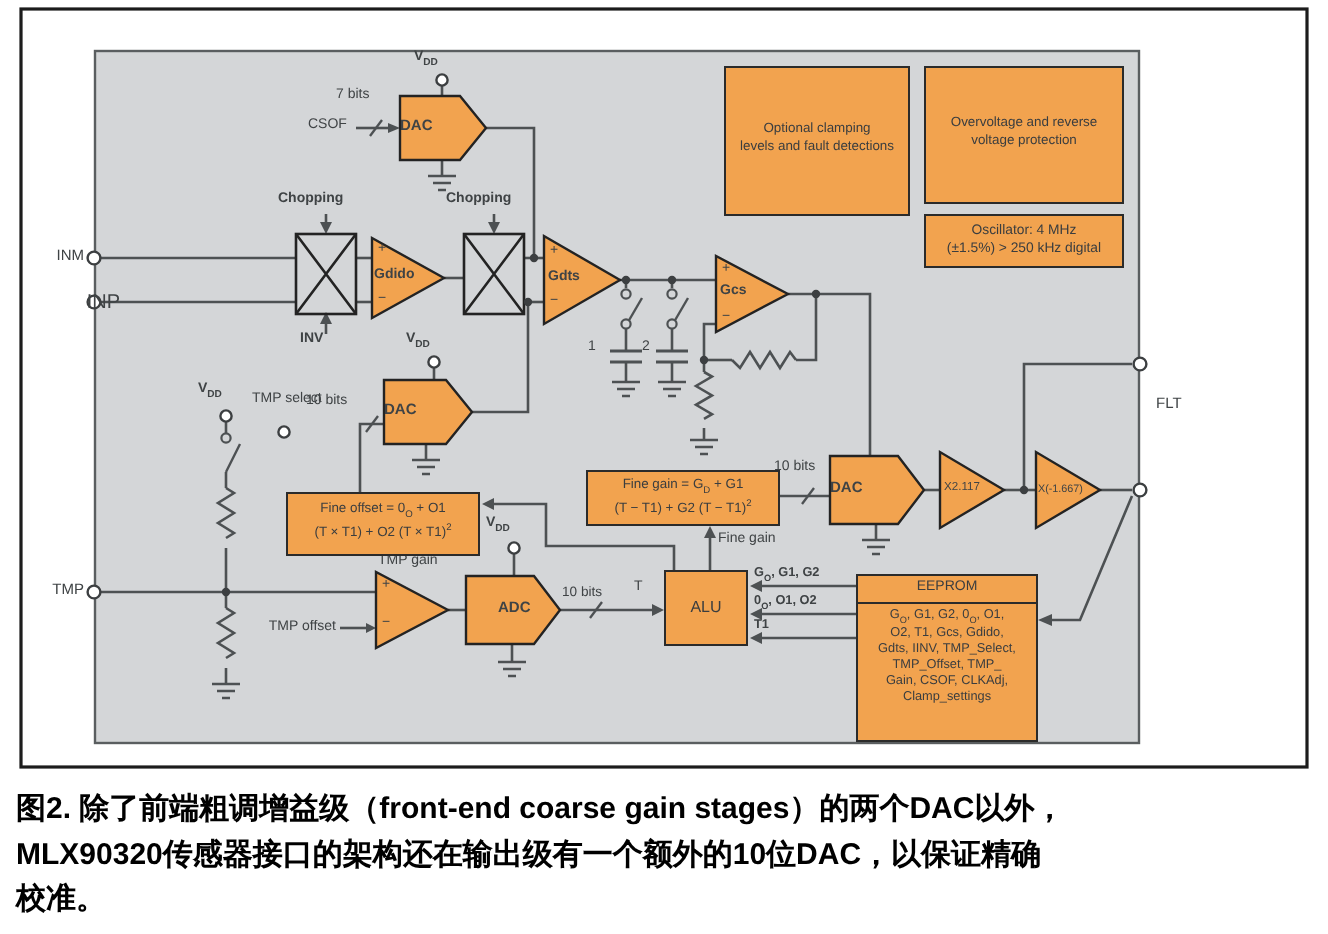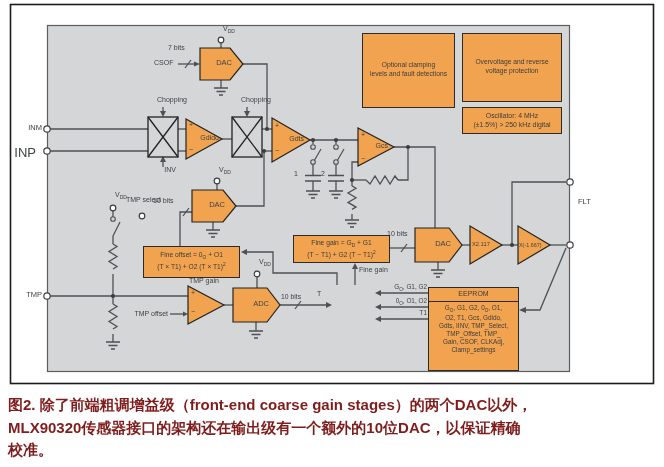--- a/index.html
+++ b/index.html
@@ -1,26 +1,26 @@
 <!DOCTYPE html>
 <html><head>
 <meta charset="utf-8">
 <style>
   html,body{margin:0;padding:0;background:#ffffff;}
   body{width:664px;height:467px;font-family:"Liberation Sans",sans-serif;position:relative;}
   .figure{position:relative;width:664px;height:392px;background:#fff;}
   svg.diagram{position:absolute;left:0;top:0;}
   .lbl{position:absolute;font-size:7px;color:#3f4345;white-space:nowrap;line-height:1.15;}
-  .center{text-align:right;}
+  .center{text-align:left;font-weight:bold;}
   .right{text-align:right;}
   .obox{position:absolute;background:#F2A34F;border:1px solid #2b2b2b;box-sizing:border-box;color:#3a3d3f;}
   .obox .fline{font-size:6.7px;text-align:center;line-height:1.35;white-space:nowrap;}
   sub,sup{font-size:0.72em;}
   .caption{position:absolute;left:8px;top:394px;width:650px;font-size:15px;font-weight:bold;
-           color:#7f1d1d;line-height:1.5;font-family:"Liberation Sans",sans-serif;}
+           color:#000000;line-height:1.5;font-family:"Liberation Sans",sans-serif;}
   .eep-title{font-size:7px;text-align:center;padding-top:2px;height:11px;border-bottom:1px solid #2b2b2b;}
   .eep-lines{font-size:6.4px;text-align:center;line-height:1.25;padding-top:2px;}
 </style>
 </head>
 <body>
 
 <div class="figure">
 
 <svg class="diagram" width="664" height="392" viewBox="0 0 664 392">
 
@@ -187,21 +187,21 @@
     <circle cx="313" cy="140" r="2.1"></circle>
         <circle cx="336" cy="140" r="2.1"></circle>
     <circle cx="408" cy="147" r="2.1"></circle>
         <circle cx="512" cy="245" r="2.1"></circle>
     <circle cx="113" cy="296" r="2.1"></circle>
         <circle cx="352" cy="180" r="2.1"></circle>
   </g>
 </svg>
 
 <div class="lbl right" style="left:14px;top:124px;width:28px;font-size:7.5px;">INM</div>
-<div class="lbl right" style="left:8px;top:146px;width:28px;font-size:13px;">INP</div>
+<div class="lbl right" style="left:32px;top:146px;width:28px;font-size:10px;">INP</div>
 <div class="lbl right" style="left:14px;top:291px;width:28px;font-size:7.5px;">TMP</div>
 <div class="lbl" style="left:578px;top:177px;font-size:7.5px;margin-top:21px;">FLT</div>
 
 <div class="lbl center" style="left:207px;top:25px;width:28px;">V<sub>DD</sub></div>
 <div class="lbl center" style="left:203px;top:166px;width:28px;">V<sub>DD</sub></div>
 <div class="lbl center" style="left:243px;top:258px;width:28px;">V<sub>DD</sub></div>
 <div class="lbl center" style="left:99px;top:191px;width:28px;">V<sub>DD</sub></div>
 
 <div class="lbl" style="left:168px;top:44px;">7 bits</div>
 <div class="lbl" style="left:154px;top:59px;">CSOF</div>
@@ -224,21 +224,21 @@
 <div class="lbl" style="left:275px;top:122px;">+</div>
 <div class="lbl" style="left:275px;top:147px;">−</div>
 <div class="lbl" style="left:361px;top:131px;">+</div>
 <div class="lbl" style="left:361px;top:155px;">−</div>
 <div class="lbl" style="left:191px;top:289px;">+</div>
 <div class="lbl" style="left:191px;top:308px;">−</div>
 
 <div class="lbl center" style="left:200px;top:59px;width:32px;font-size:7.5px;">DAC</div>
 <div class="lbl center" style="left:192px;top:201px;width:33px;font-size:7.5px;">DAC</div>
 <div class="lbl center" style="left:415px;top:240px;width:36px;font-size:7.5px;">DAC</div>
-<div class="lbl center" style="left:233px;top:300px;width:36px;font-size:7.5px;">ADC</div>
+<div class="lbl center" style="left:233px;top:300px;width:36px;font-size:7.5px;padding-left:16px;">ADC</div>
 <div class="lbl center" style="left:187px;top:134px;width:32px;">Gdido</div>
 <div class="lbl center" style="left:274px;top:135px;width:30px;">Gdts</div>
 <div class="lbl center" style="left:360px;top:142px;width:28px;">Gcs</div>
 <div class="lbl" style="left:472px;top:241px;font-size:5.8px;">X2.117</div>
 <div class="lbl" style="left:519px;top:242px;font-size:5.4px;">X(-1.667)</div>
 
 <div class="lbl center" style="left:377px;top:283px;width:50px;font-size:6.4px;">G<sub>O</sub>, G1, G2</div>
 <div class="lbl center" style="left:377px;top:297px;width:50px;font-size:6.4px;">0<sub>O</sub>, O1, O2</div>
 <div class="lbl center" style="left:377px;top:309px;width:50px;font-size:6.4px;">T1</div>
 
@@ -257,20 +257,23 @@
 
 <div class="obox" style="left:143px;top:246px;width:97px;height:32px;padding-top:3px;">
   <div class="fline">Fine offset = 0<sub>O</sub> + O1</div>
   <div class="fline">(T × T1) + O2 (T × T1)<sup>2</sup></div>
 </div>
 <div class="obox" style="left:293px;top:235px;width:97px;height:28px;padding-top:2px;">
   <div class="fline">Fine gain = G<sub>D</sub> + G1</div>
   <div class="fline">(T − T1) + G2 (T − T1)<sup>2</sup></div>
 </div>
 
+<div class="obox" style="left:332px;top:285px;width:42px;height:38px;">
+  <div style="font-size:8px;text-align:center;line-height:36px;">ALU</div>
+</div>
 
 <div class="obox" style="left:428px;top:287px;width:91px;height:84px;">
   <div class="eep-title">EEPROM</div>
   <div class="eep-lines">
     <div>G<sub>O</sub>, G1, G2, 0<sub>O</sub>, O1,</div>
     <div>O2, T1, Gcs, Gdido,</div>
     <div>Gdts, IINV, TMP_Select,</div>
     <div>TMP_Offset, TMP_</div>
     <div>Gain, CSOF, CLKAdj,</div>
     <div>Clamp_settings</div>

